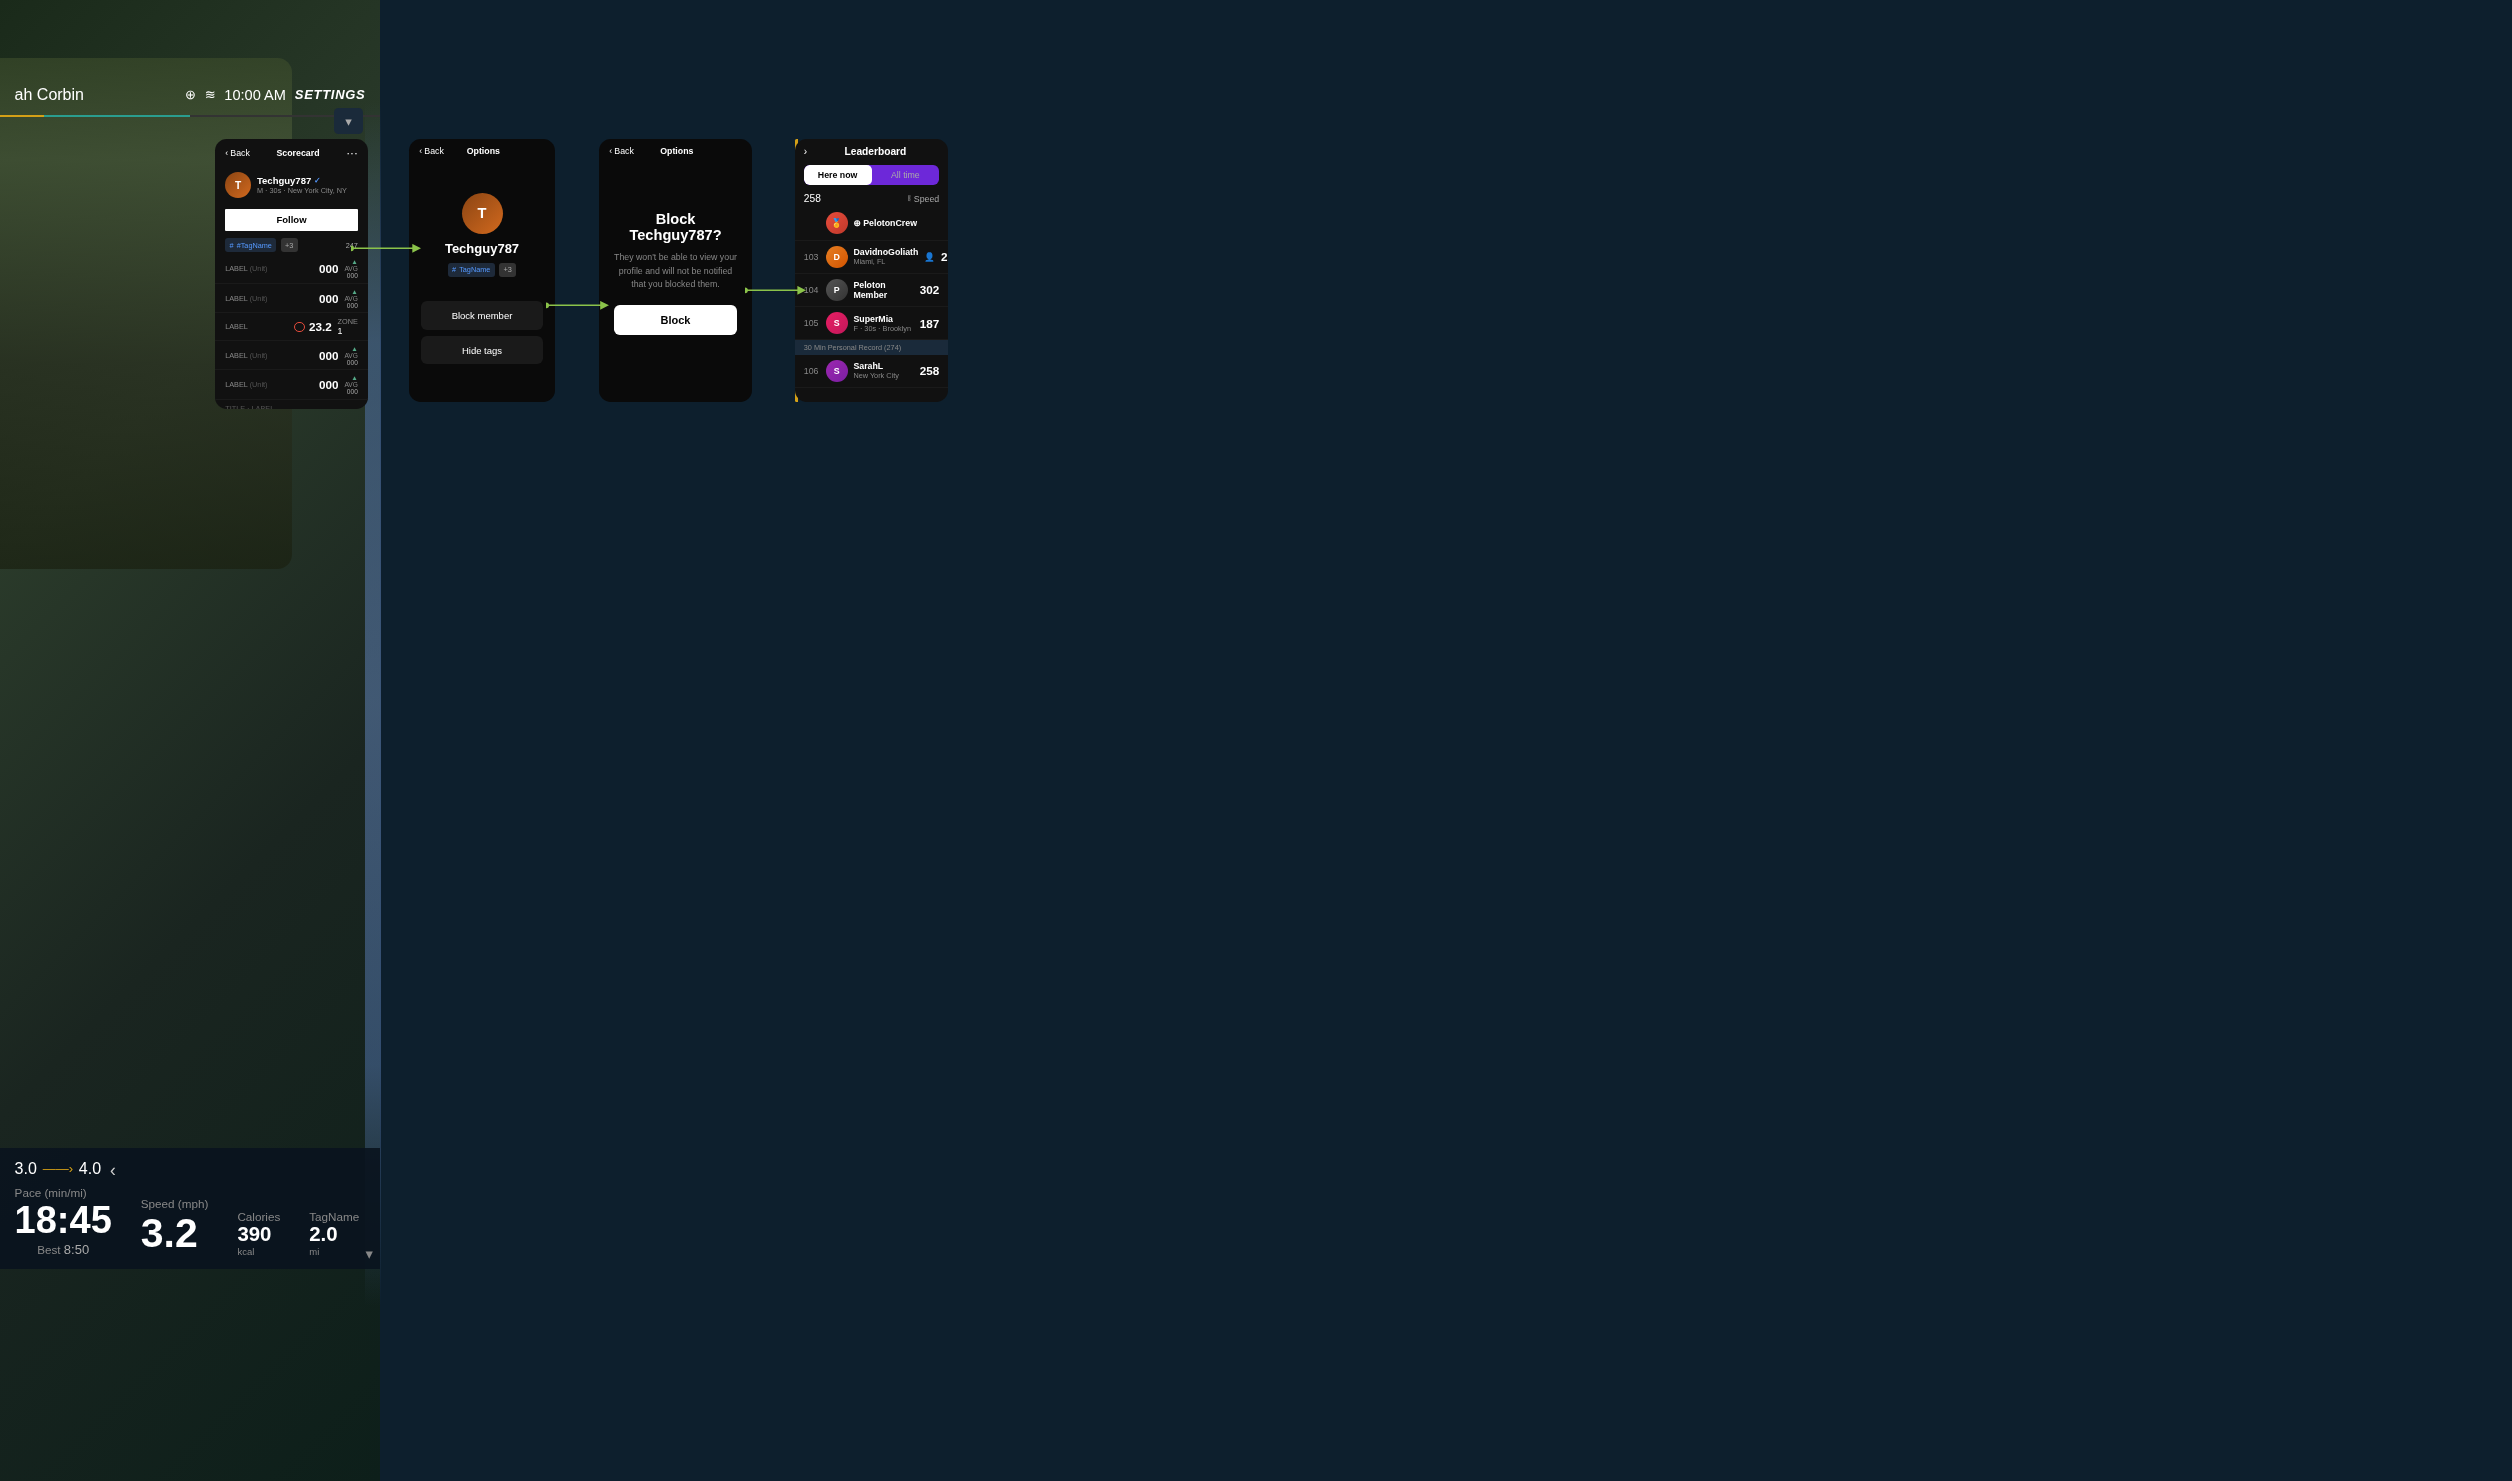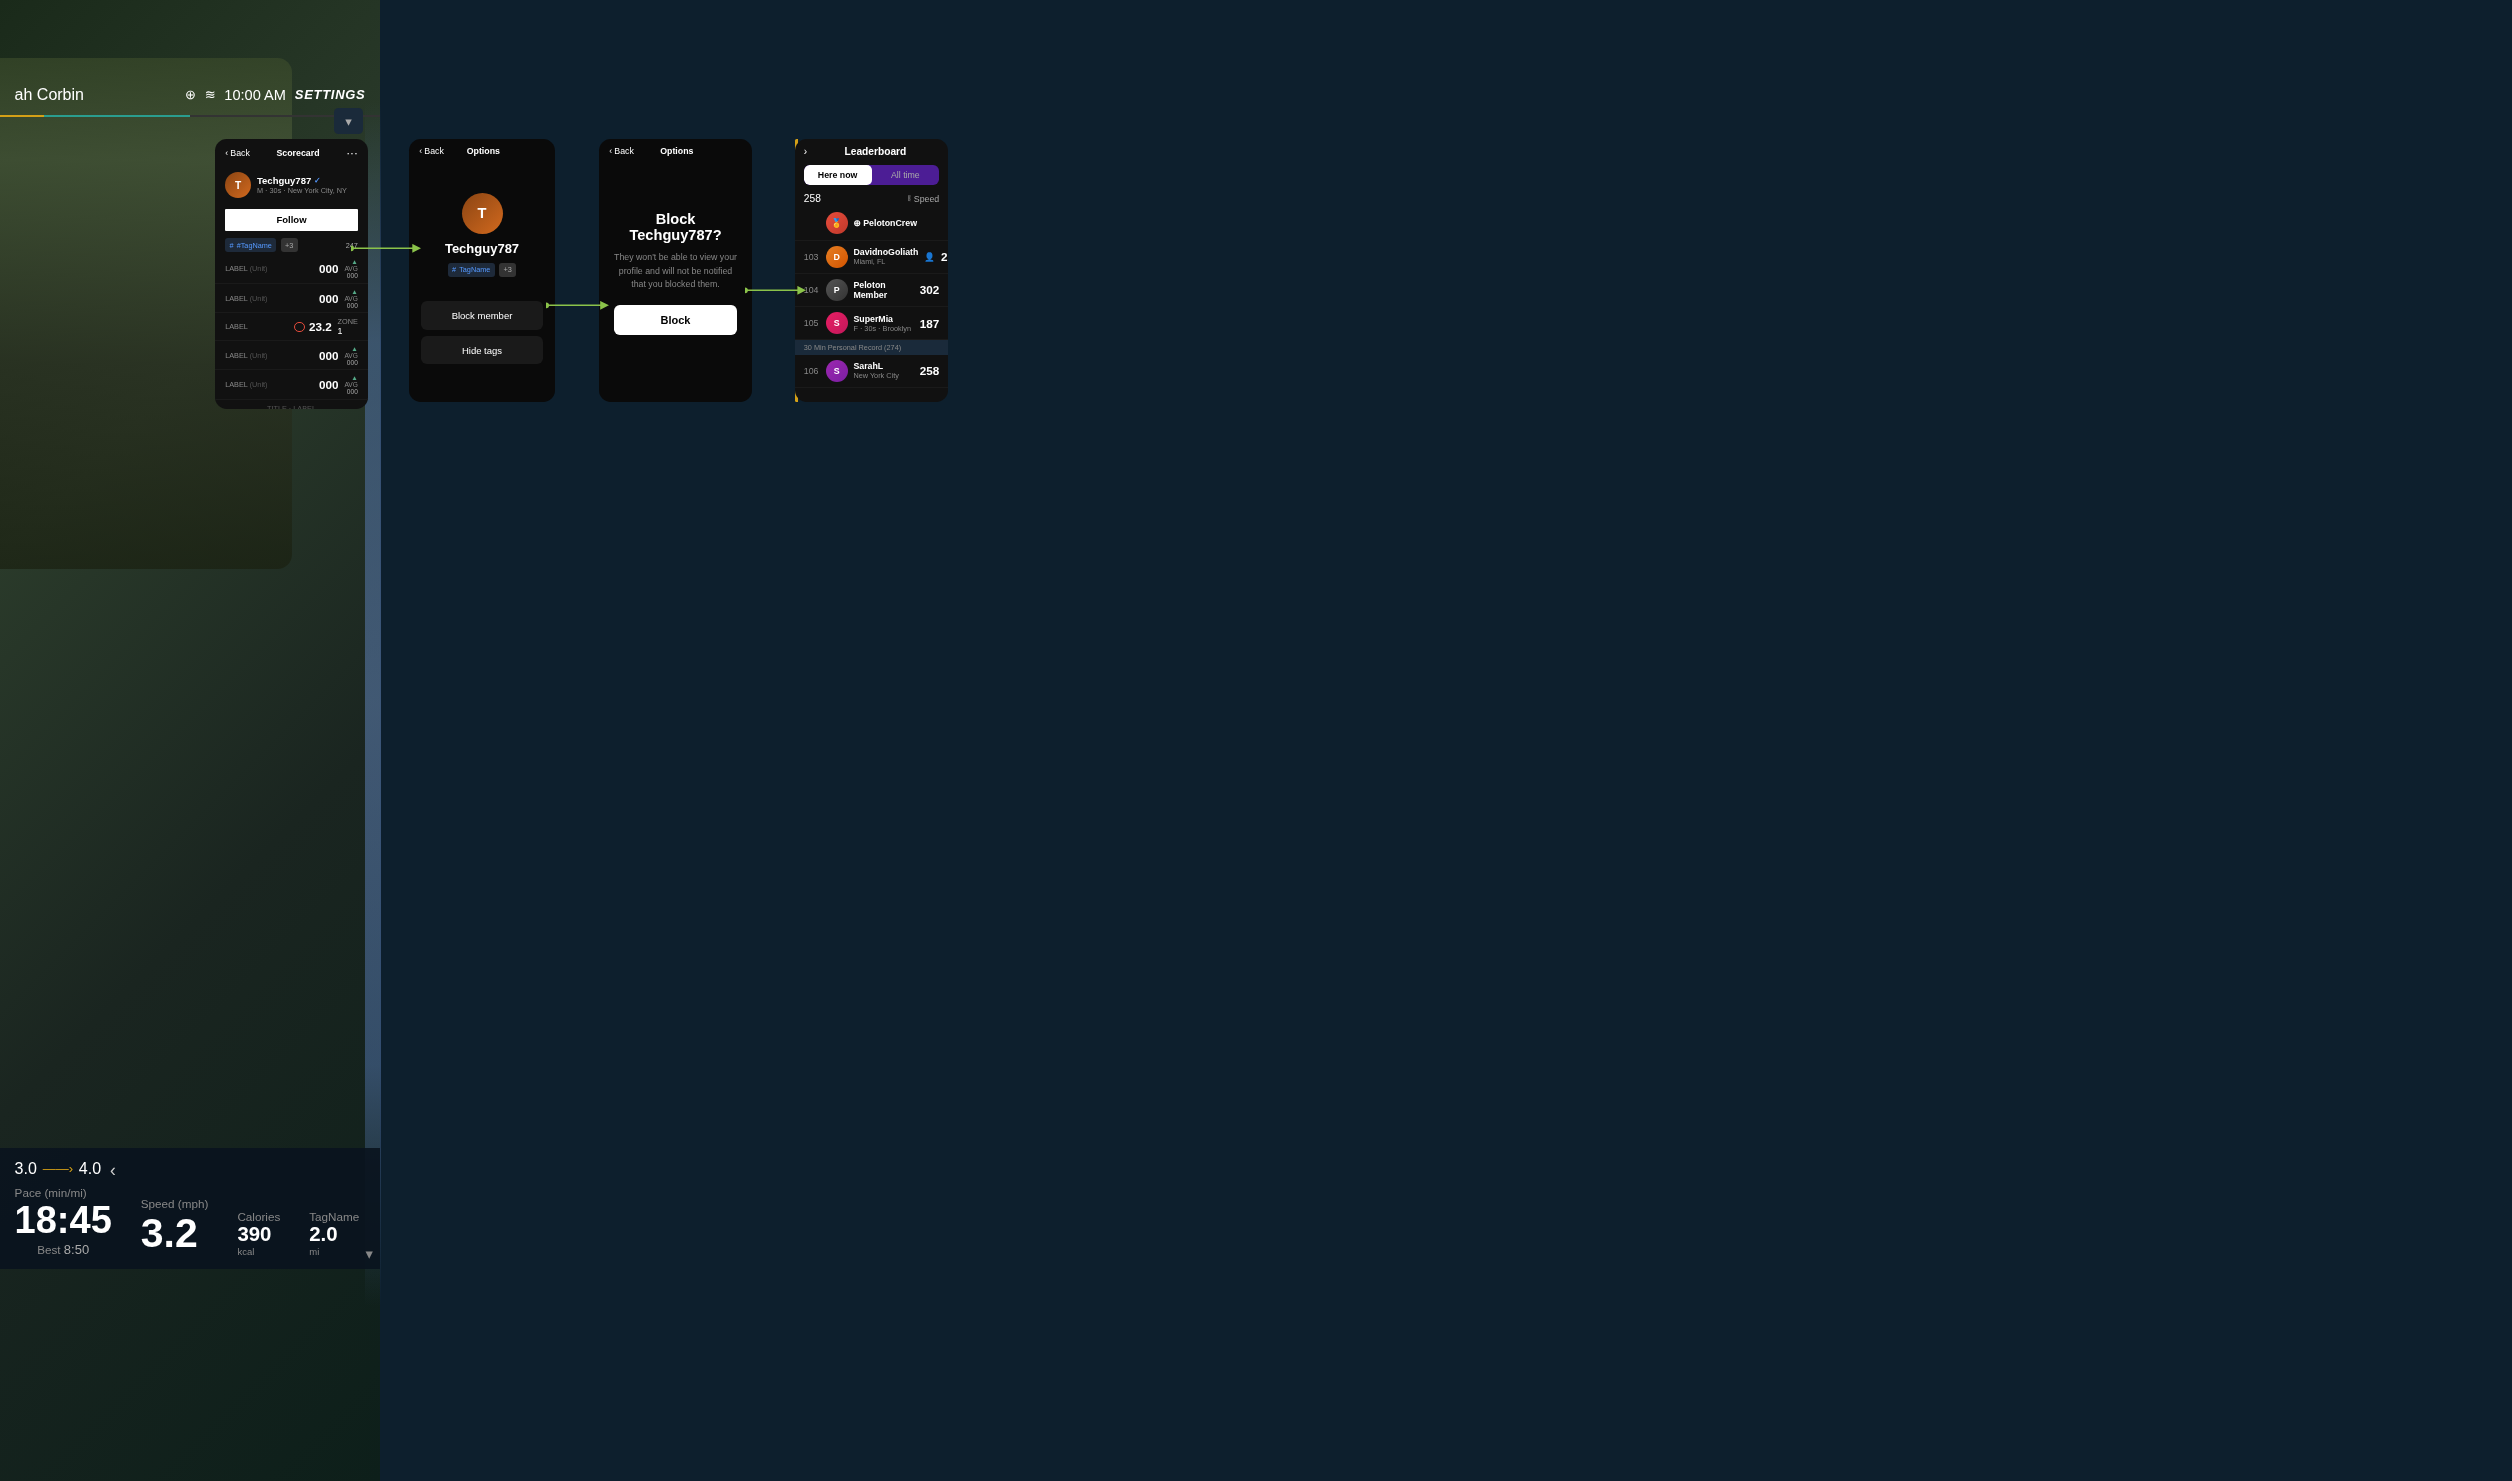--- a/index.html
+++ b/index.html
@@ -308,21 +308,21 @@
       margin-right: 4.4px;
     }
     .zone-label {
       color: #888;
       font-size: 7.3px;
     }
 
     
     .panel-footer {
       padding: 4.4px 10.2px;
-      text-align: center;
+      text-align: left;
       color: #555;
       font-size: 7.3px;
     }
 
     
     .options-panel {
       left: 409px;
       top: 139px;
       width: 146px;
       height: 263px;
@@ -419,21 +419,21 @@
     .lb-title {
       color: #fff;
       font-size: 10.2px;
       font-weight: 600;
       flex: 1;
       text-align: center;
     }
     .lb-tabs {
       display: flex;
       margin: 0 8.8px 5.8px;
-      background: #4c1d95;
+      background: #6d28d9;
       border-radius: 5.8px;
       overflow: hidden;
     }
     .lb-tab {
       flex: 1;
       padding: 5.1px 0;
       text-align: center;
       font-size: 8.8px;
       color: #aaa;
       cursor: pointer;

